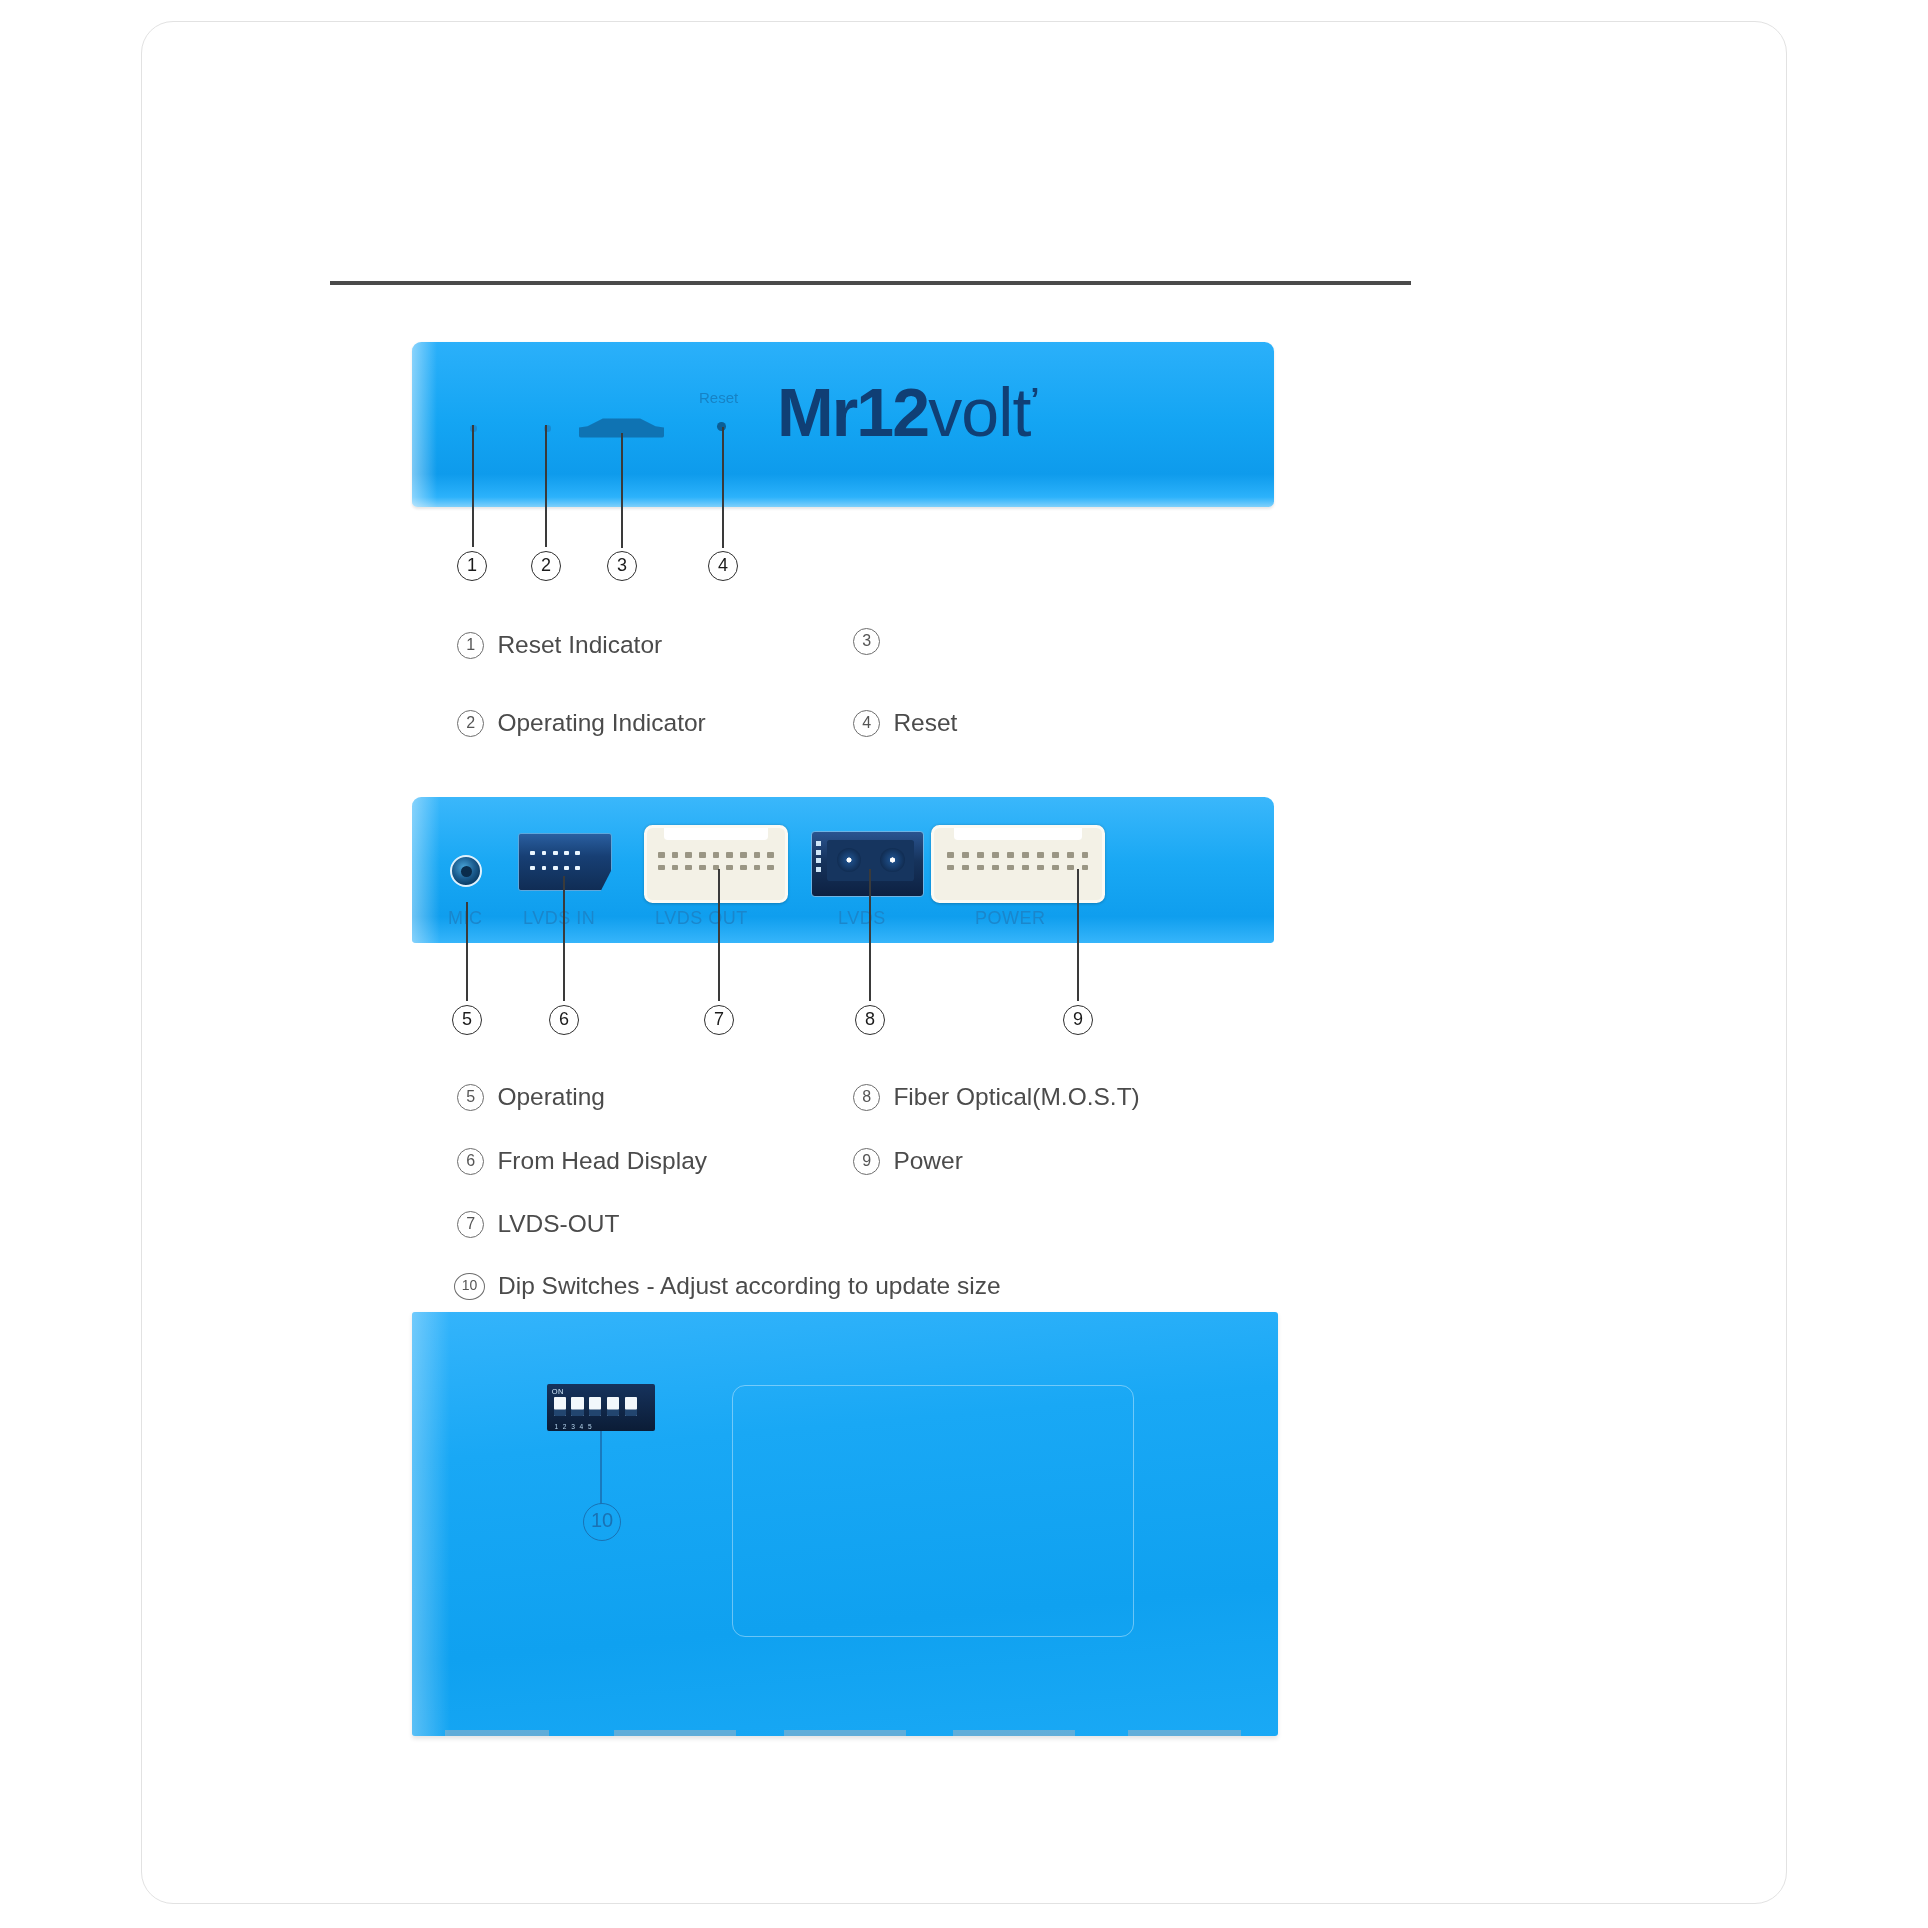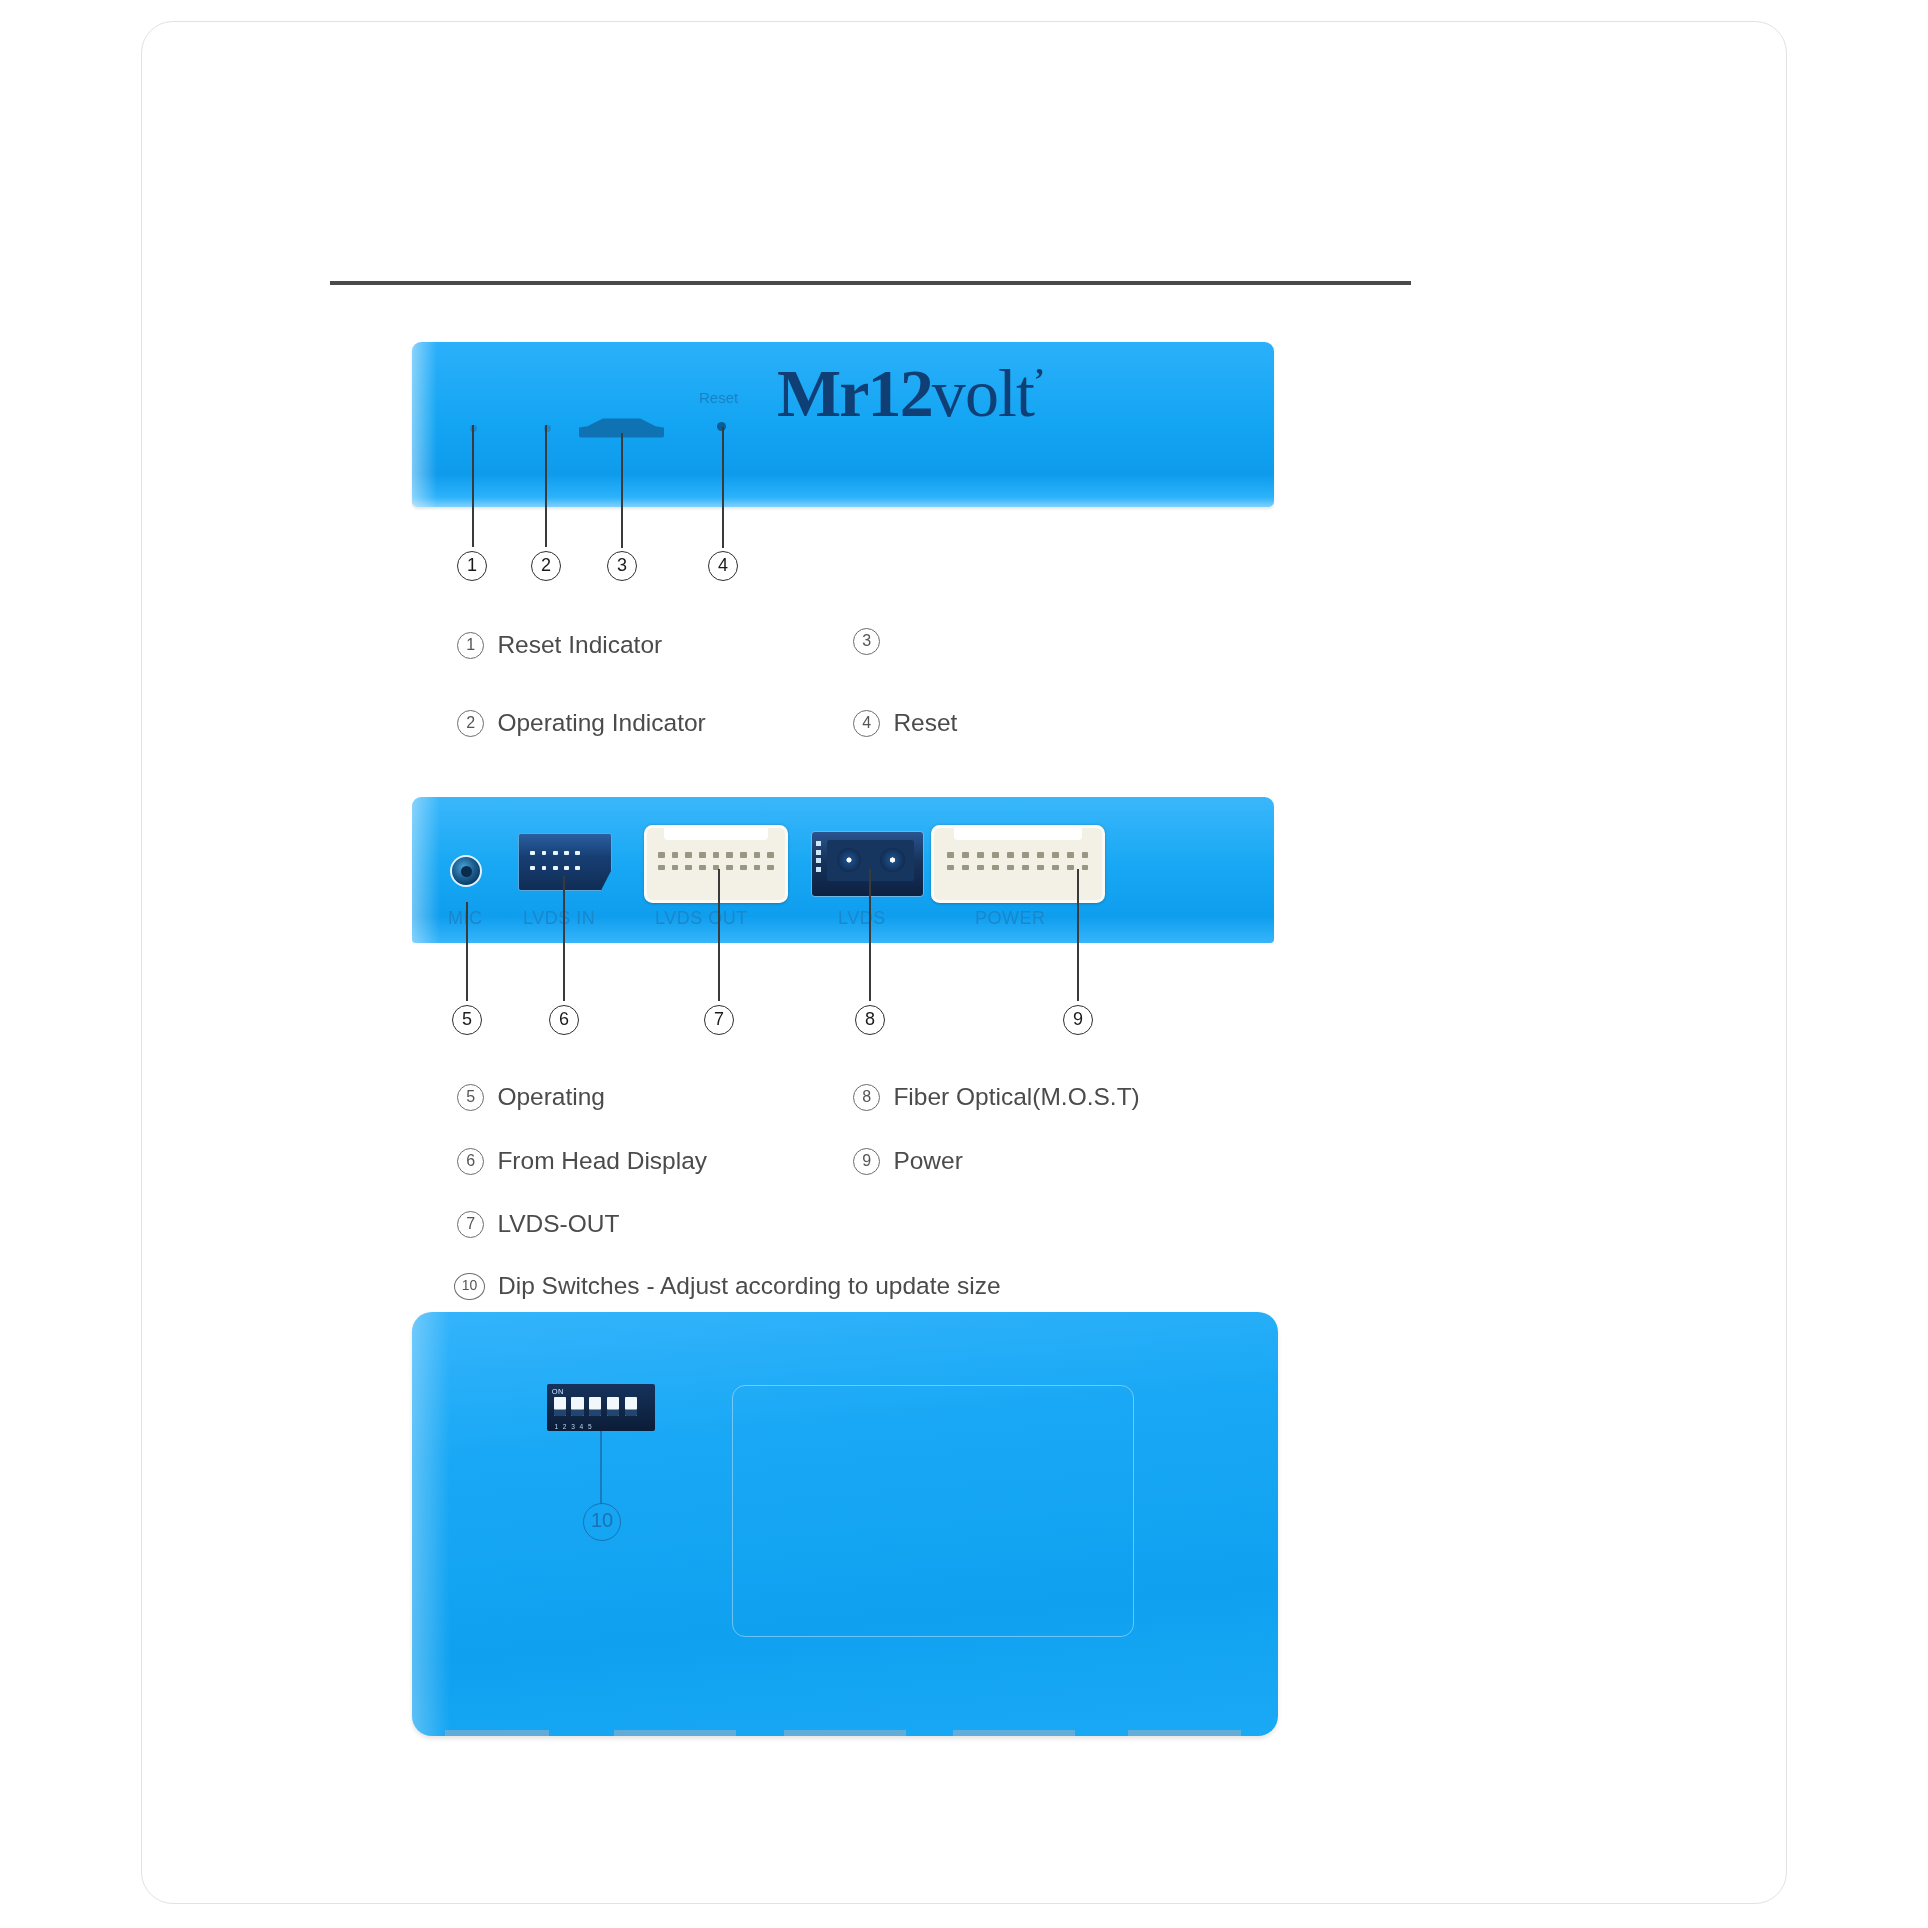--- a/index.html
+++ b/index.html
@@ -74,26 +74,26 @@
     position:absolute;left:305px;top:80px;width:9.4px;height:9.4px;border-radius:50%;
     background:#0b5e95;
   }
   .reset-cap{
     position:absolute;left:287px;top:47px;
     font-size:15px;color:#1576b5;opacity:.75;
     font-family:"Liberation Sans","DejaVu Sans",sans-serif;
   }
   
   .logo{
-    position:absolute;left:365px;top:17px;
+    position:absolute;left:365px;top:36px;
     font-size:68px;line-height:1;
     color:#103f75;
     font-weight:bold;
     letter-spacing:-1.9px;
-    font-family:Liberation Serif, serif;
+    font-family:Liberation Sans, sans-serif;
     white-space:nowrap;
   }
   .logo .thin{font-weight:normal;letter-spacing:-0.9px;}
   .logo .dotacc{font-size:32px;vertical-align:26px;}
 
   
   .leader{position:absolute;background:#3a3a3a;width:1.5px;}
   .cnum{
     position:absolute;
     width:28px;height:28px;
@@ -218,21 +218,21 @@
   .conn-most .sidepins{
     position:absolute;left:3.8px;top:9.4px;display:flex;flex-direction:column;gap:3.8px;
   }
   .conn-most .sidepins i{width:5.6px;height:4.7px;background:#cfe6f8;display:block;}
 
   
   .dev-bottom{
     position:absolute;
     left:270px; top:1290px;
     width:866px; height:424px;
-    border-radius:20px;
+    border-radius:3px;
     background:linear-gradient(175deg,#34b4fb 0%,#19a8f5 30%,#0fa1f0 70%,#1aa9f5 100%);
     box-shadow:0 2.8px 4.7px rgba(0,0,0,.10);
     overflow:hidden;
   }
   .dev-bottom .sheen{
     position:absolute;left:0;top:0;width:38px;height:100%;
     background:linear-gradient(90deg,rgba(255,255,255,.30),rgba(255,255,255,0));
   }
   .label-plate{
     position:absolute;left:320px;top:73px;width:400px;height:250px;

